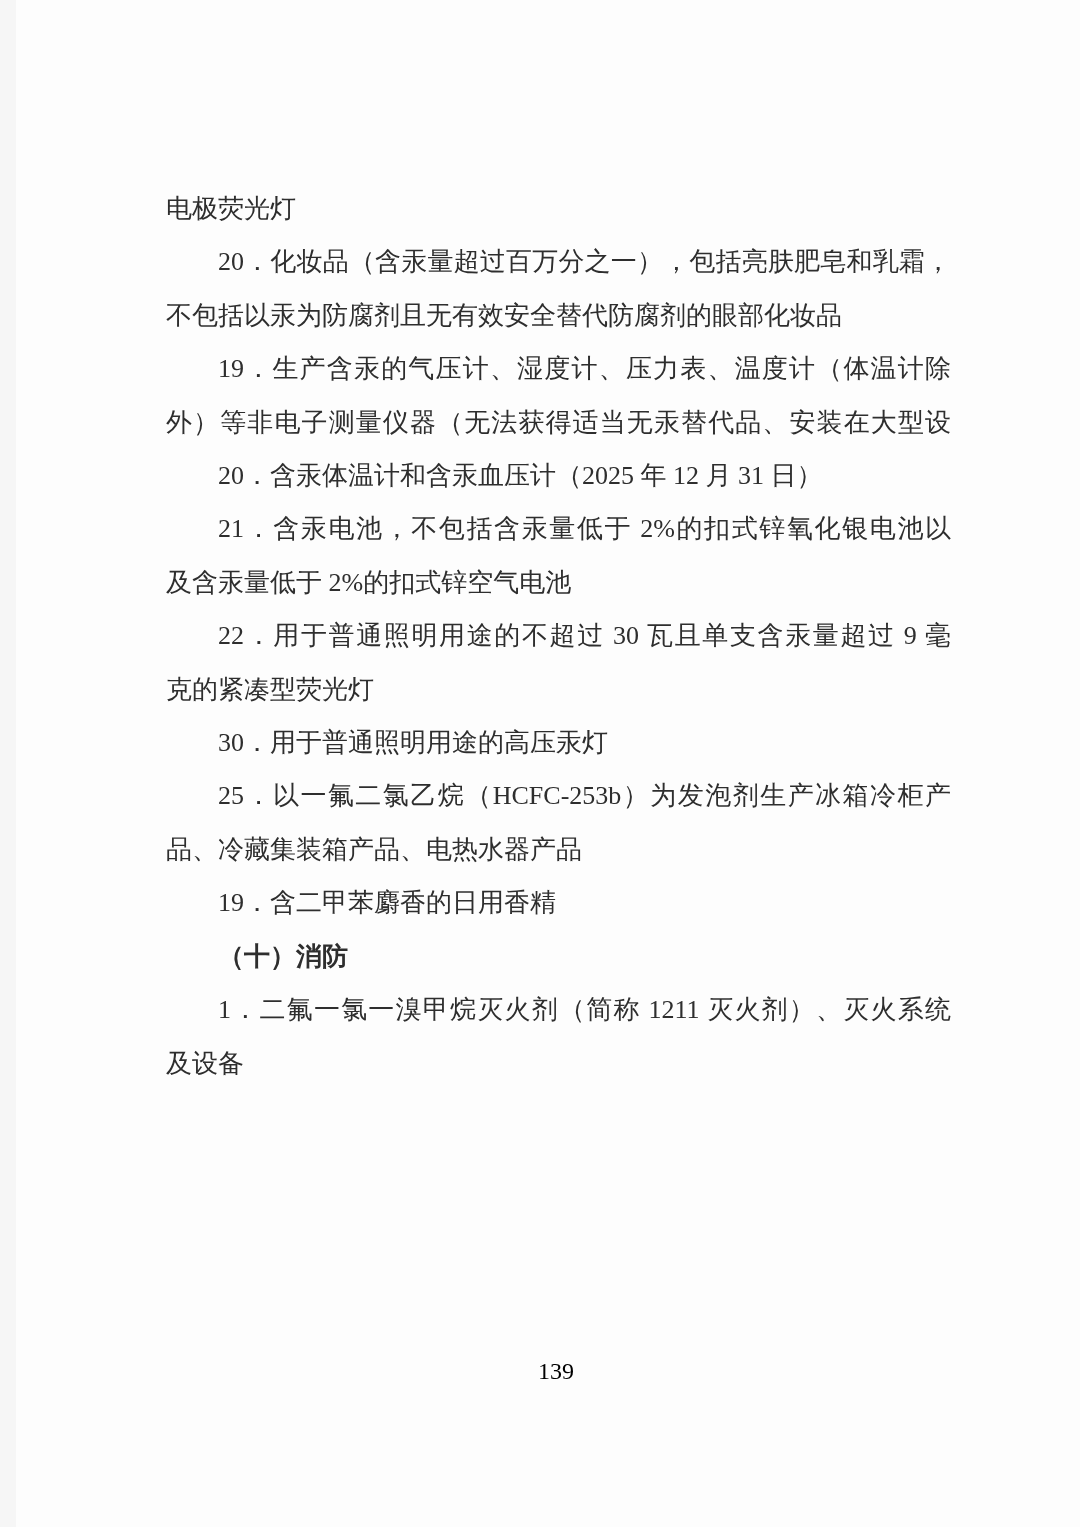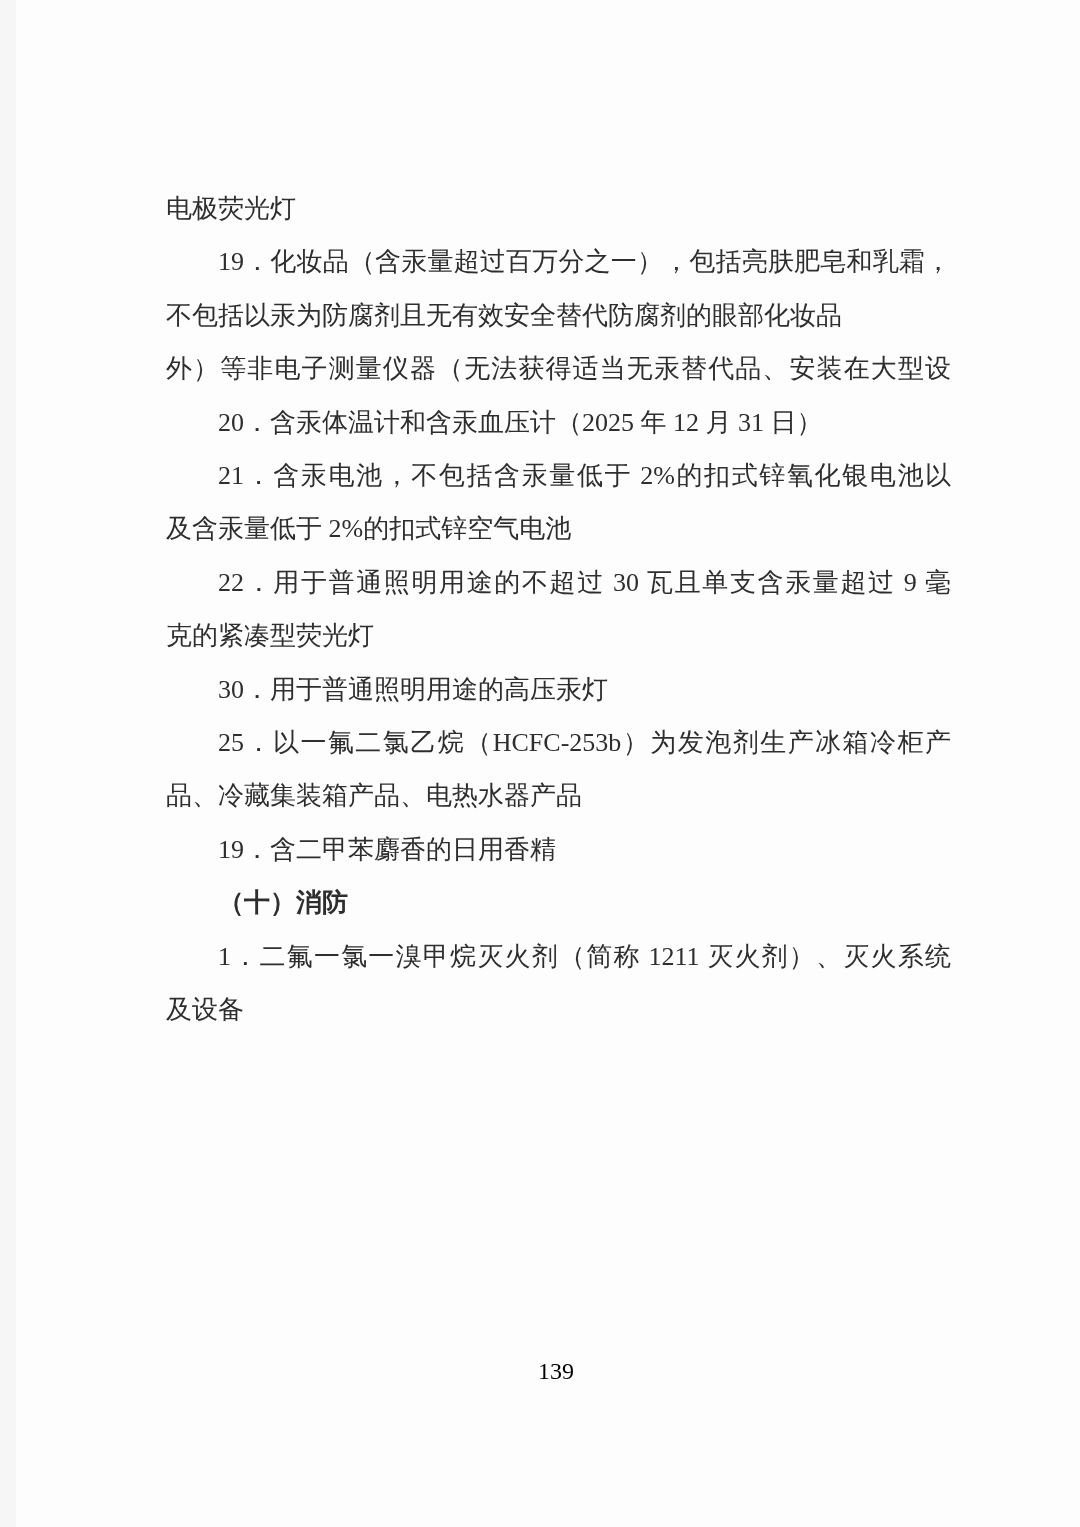--- a/index.html
+++ b/index.html
@@ -63,24 +63,25 @@
 </style>
 </head>
 <body>
 
 <div class="page">
   <main class="content">
       <div class="para">
         <div class="line">电极荧光灯</div>
       </div>
       <div class="para">
-        <div class="line indent fill">19．化妆品（含汞量超过百万分之一），包括亮肤肥皂和乳霜，</div>
+        <div class="line indent fill">20．化妆品（含汞量超过百万分之一），包括亮肤肥皂和乳霜，</div>
         <div class="line">不包括以汞为防腐剂且无有效安全替代防腐剂的眼部化妆品</div>
       </div>
       <div class="para">
+        <div class="line indent fill">19．生产含汞的气压计、湿度计、压力表、温度计（体温计除</div>
         <div class="line fill">外）等非电子测量仪器（无法获得适当无汞替代品、安装在大型设</div>
       </div>
       <div class="para">
         <div class="line indent">20．含汞体温计和含汞血压计（2025 年 12 月 31 日）</div>
       </div>
       <div class="para">
         <div class="line indent fill">21．含汞电池，不包括含汞量低于 2%的扣式锌氧化银电池以</div>
         <div class="line">及含汞量低于 2%的扣式锌空气电池</div>
       </div>
       <div class="para">

